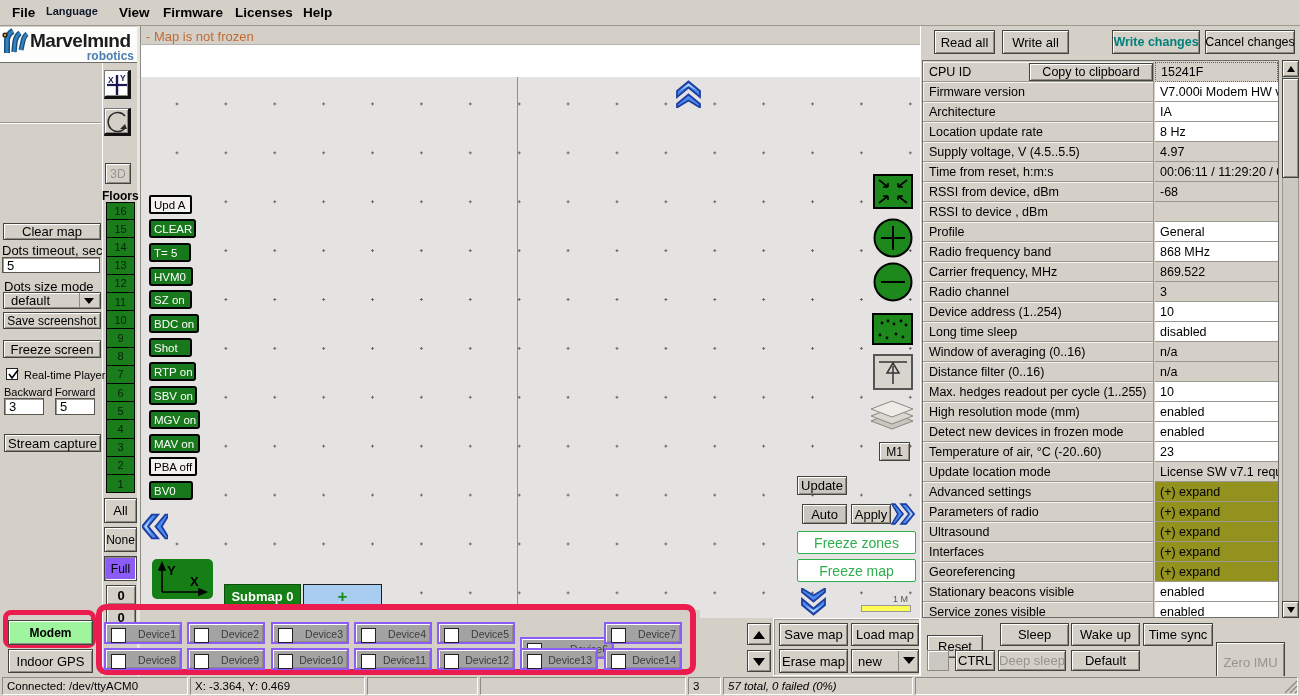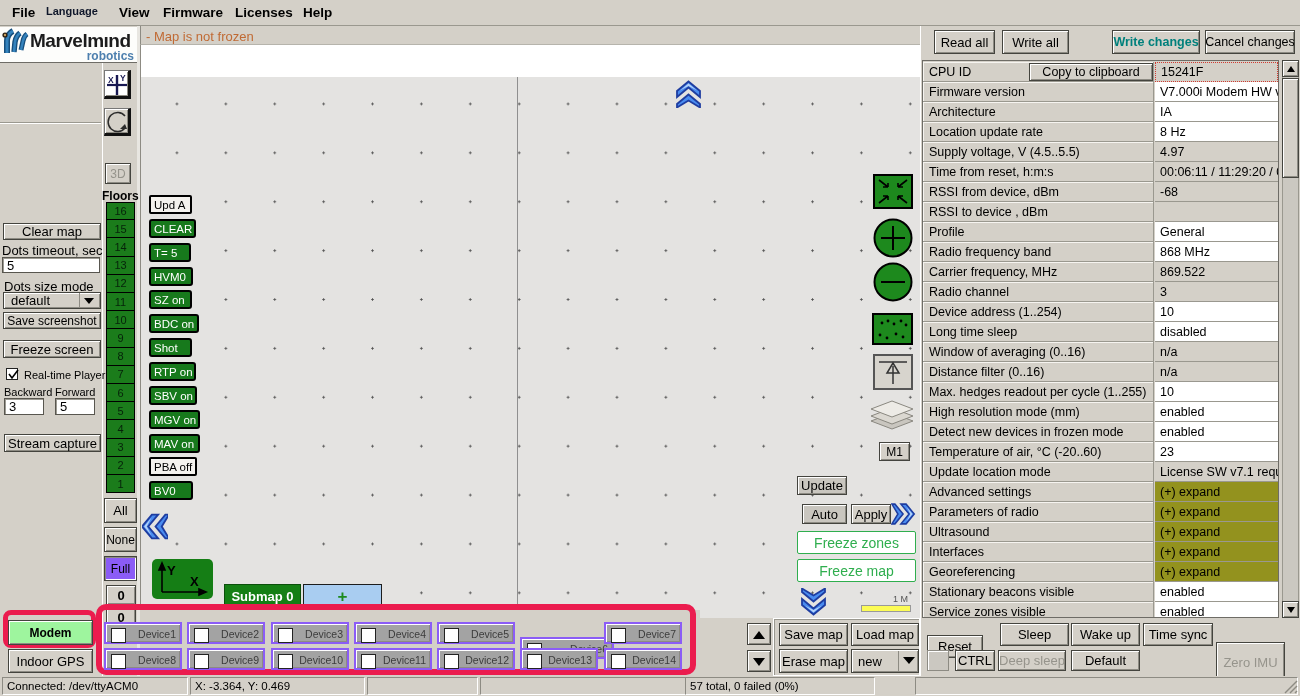--- a/index.html
+++ b/index.html
@@ -388,19 +388,19 @@
 <div class="btn" style="left:955px;top:650px;width:40px;height:21px;">CTRL</div>
 <div class="btn dis" style="left:998px;top:650px;width:68px;height:21px;">Deep sleep</div>
 <div class="btn" style="left:1071px;top:650px;width:69px;height:21px;">Default</div>
 
 <div class="ab" style="left:0;top:676px;width:1300px;height:20px;background:#d4d0c8;"></div>
 <div class="cell" style="left:2px;width:186px;">Connected: /dev/ttyACM0</div>
 <div class="cell" style="left:190px;width:175px;">X: -3.364, Y: 0.469</div>
 <div class="cell" style="left:367px;width:111px;"></div>
 <div class="cell" style="left:480px;width:206px;"></div>
 <div class="cell" style="left:688px;width:33px;">3</div>
-<div class="cell" style="left:685px;width:190px;">57 total, 0 failed (0%)</div>
+<div class="cell" style="left:723px;width:190px;font-style:italic;">57 total, 0 failed (0%)</div>
 <div class="cell" style="left:915px;width:383px;"></div>
 <svg class="ab" style="left:1284px;top:680px;" width="14" height="14" viewBox="0 0 14 14">
  <line x1="13" y1="1" x2="1" y2="13" stroke="#8d8b83" stroke-width="1.5"></line>
  <line x1="13" y1="6" x2="6" y2="13" stroke="#8d8b83" stroke-width="1.5"></line>
  <line x1="13" y1="11" x2="11" y2="13" stroke="#8d8b83" stroke-width="1.5"></line>
 </svg>
 </div>
 </body></html>

